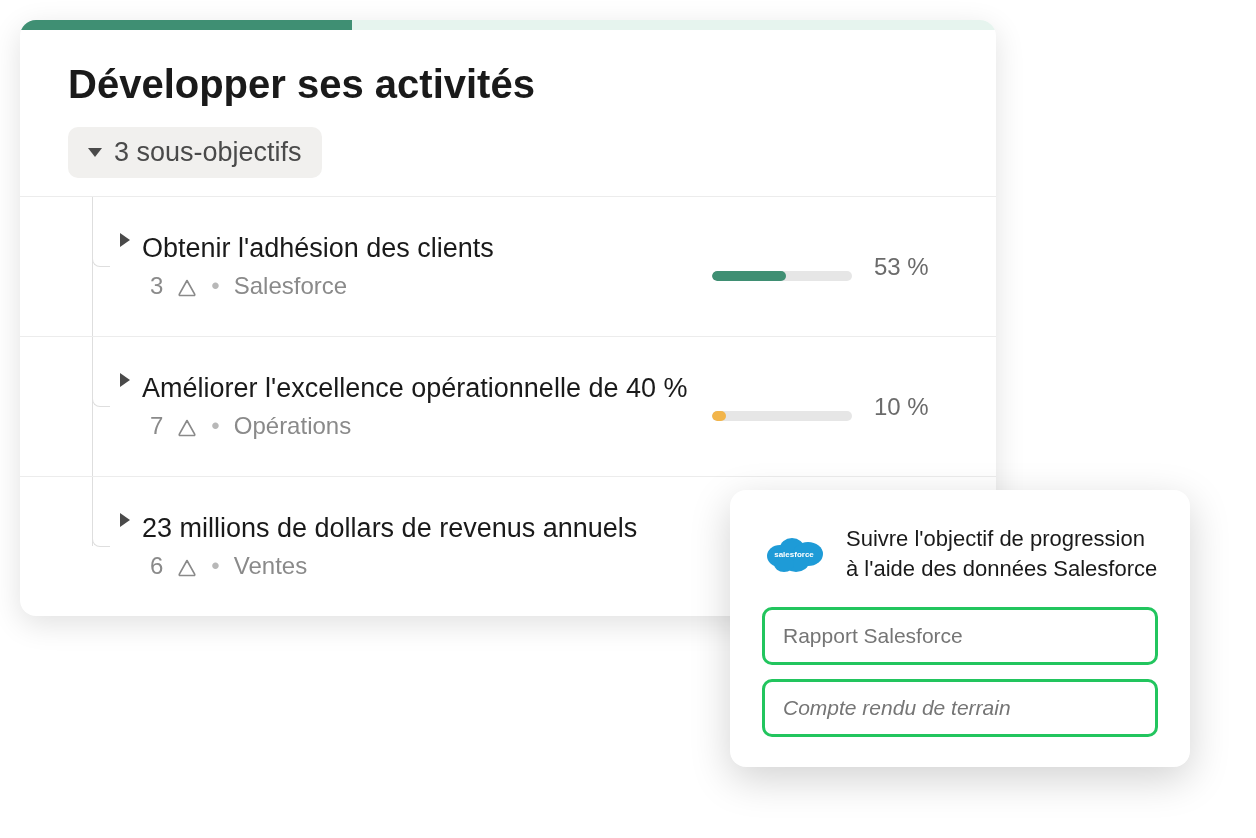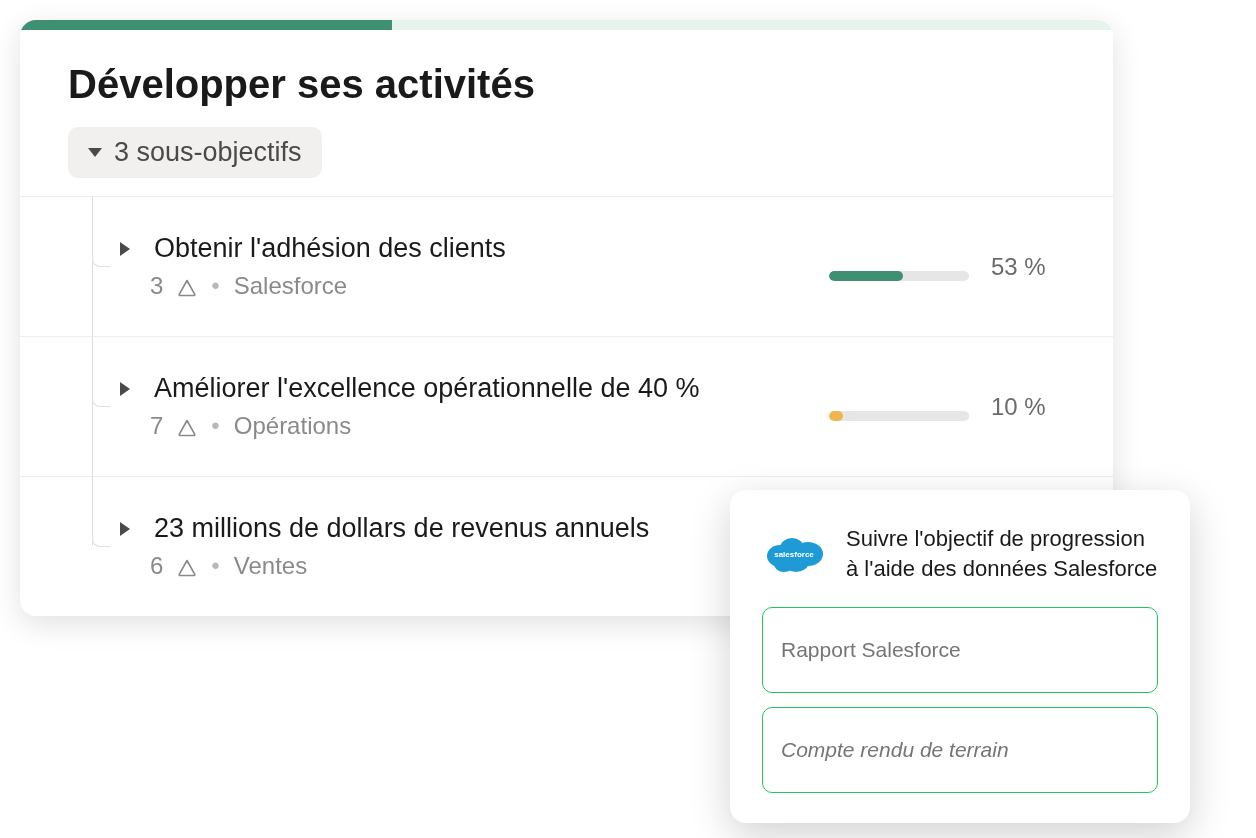--- a/index.html
+++ b/index.html
@@ -5,21 +5,21 @@
     * { box-sizing: border-box; margin: 0; padding: 0; }
     body {
       font-family: -apple-system, BlinkMacSystemFont, "Segoe UI", Helvetica, Arial, sans-serif;
       background: #fff;
       padding: 20px;
       position: relative;
       width: 1256px;
       height: 838px;
     }
     .card {
-      width: 1093px;
+      width: 976px;
       background: #fff;
       border-radius: 16px;
       box-shadow: 0 8px 30px rgba(0,0,0,0.12);
       overflow: hidden;
       position: relative;
     }
     .progress-top {
       height: 10px;
       width: 100%;
       background: #e6f4ee;
@@ -96,22 +96,22 @@
       height: 50%;
       bottom: 50%;
       border-left: 1px solid #dedede;
       border-bottom: 1px solid #dedede;
       border-bottom-left-radius: 8px;
       pointer-events: none;
     }
     .goal-main { flex: 1; }
     .goal-title-row {
       display: flex;
-      align-items: center;
-      gap: 24px;
+      align-items: flex-start;
+      gap: 12px;
     }
     .caret-right {
       width: 0; height: 0;
       border-top: 7px solid transparent;
       border-bottom: 7px solid transparent;
       border-left: 10px solid #4a4a4a;
       flex-shrink: 0;
     }
     .goal-title {
       font-size: 27px;
@@ -174,22 +174,22 @@
     }
     .sf-icon { width: 64px; height: 48px; flex-shrink: 0; }
     .popover-title {
       font-size: 22px;
       font-weight: 500;
       color: #1a1a1a;
       line-height: 1.35;
     }
     .popover-input {
       width: 100%;
-      padding: 30px 18px;
-      border: 1px solid #22c55e;
+      padding: 14px 18px;
+      border: 3px solid #22c55e;
       border-radius: 10px;
       font-size: 21px;
       color: #888;
       margin-bottom: 14px;
       background: #fff;
     }
     .popover-input:last-child { margin-bottom: 0; font-style: italic; }
   </style>
 </head>
 <body>

